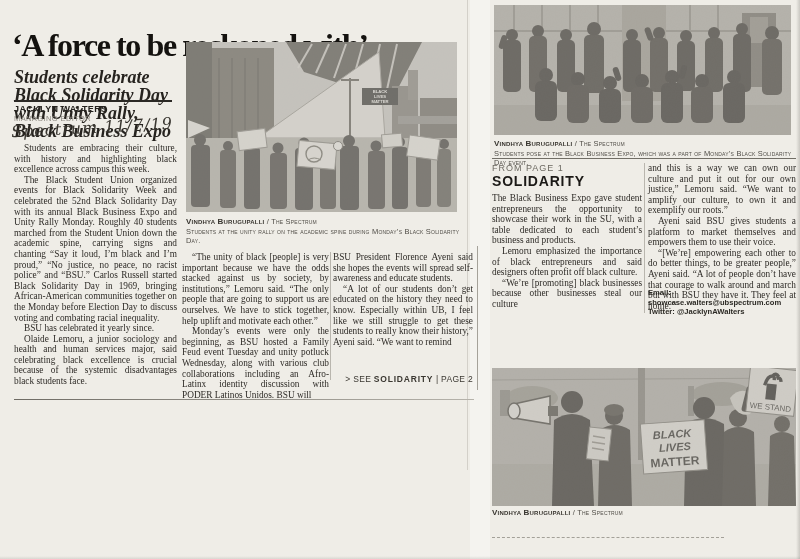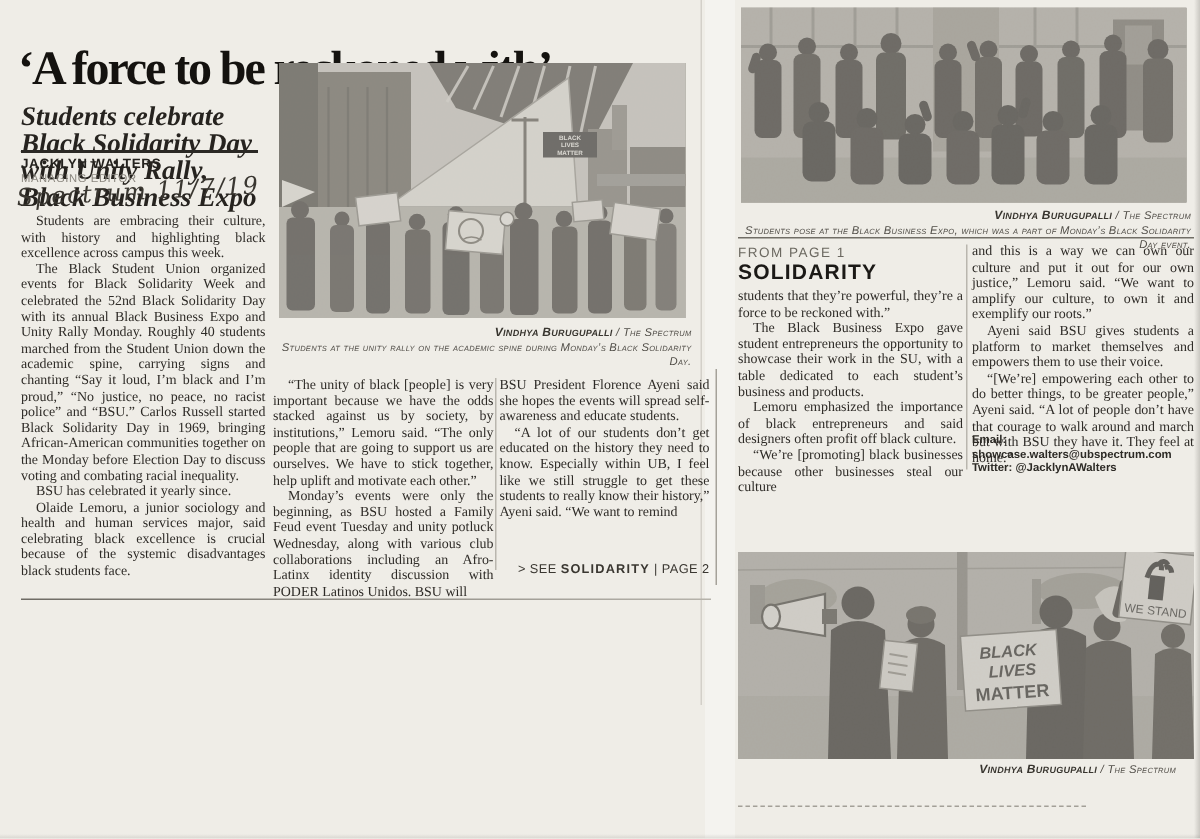--- a/index.html
+++ b/index.html
@@ -43,22 +43,22 @@
   .hrule-cont{left:492px;top:158px;width:304px;height:1px;background:#716e66;}
   .hrule-dash{left:492px;top:537px;width:232px;height:0;
        border-top:1px dashed #a3a098;}
 
   .jump{left:333px;top:374px;width:140px;text-align:right;
        font-family:"Liberation Sans",sans-serif;font-size:8.5px;color:#3a3731;
        letter-spacing:.3px;}
   .jump b{letter-spacing:.8px;}
 
   .caption{font-family:"Liberation Sans",sans-serif;color:#504d47;
-       font-size:7.5px;line-height:9.5px;font-style:italic;
-       font-variant:small-caps;letter-spacing:.2px;text-align:right;}
+       font-size:7.5px;line-height:9.5px;
+       font-variant:small-caps;letter-spacing:.2px;}
   .caption .credit{font-weight:bold;color:#38352f;font-size:8px;}
   .cap-main{left:186px;top:217px;width:275px;}
   .cap-expo{left:494px;top:139px;width:300px;}
   .cap-blm{left:492px;top:508px;width:292px;}
 
   .kicker{left:492px;top:163px;font-family:"Liberation Sans",sans-serif;
        font-size:9px;letter-spacing:1px;color:#6b6860;}
   .slug{left:492px;top:173px;font-family:"Liberation Sans",sans-serif;
        font-size:14px;font-weight:bold;letter-spacing:.8px;color:#1b1916;}
   .colA{left:492px;top:193px;width:150px;}
@@ -263,21 +263,20 @@
 <div class="abs caption cap-expo">
   <span class="credit">Vindhya Burugupalli</span><span> / The Spectrum</span><br>
   <span>Students pose at the Black Business Expo, which was a part of Monday’s Black Solidarity Day event.</span>
 </div>
 
 <div class="abs hrule-cont"></div>
 <div class="abs kicker">FROM PAGE 1</div>
 <div class="abs slug">SOLIDARITY</div>
 
 <div class="abs bodycol colA cont">
-    <p>students that they’re powerful, they’re a force to be reckoned with.”</p>
     <p>The Black Business Expo gave student entrepreneurs the opportunity to showcase their work in the SU, with a table dedicated to each student’s business and products.</p>
     <p>Lemoru emphasized the importance of black entrepreneurs and said designers often profit off black culture.</p>
     <p>“We’re [promoting] black businesses because other businesses steal our culture</p>
   </div>
 <div class="abs bodycol colB cont">
     <p>and this is a way we can own our culture and put it out for our own justice,” Lemoru said. “We want to amplify our culture, to own it and exemplify our roots.”</p>
     <p>Ayeni said BSU gives students a platform to market themselves and empowers them to use their voice.</p>
     <p>“[We’re] empowering each other to do better things, to be greater people,” Ayeni said. “A lot of people don’t have that courage to walk around and march but with BSU they have it. They feel at home.”</p>
   </div>
 <div class="abs vrule vr3"></div>

